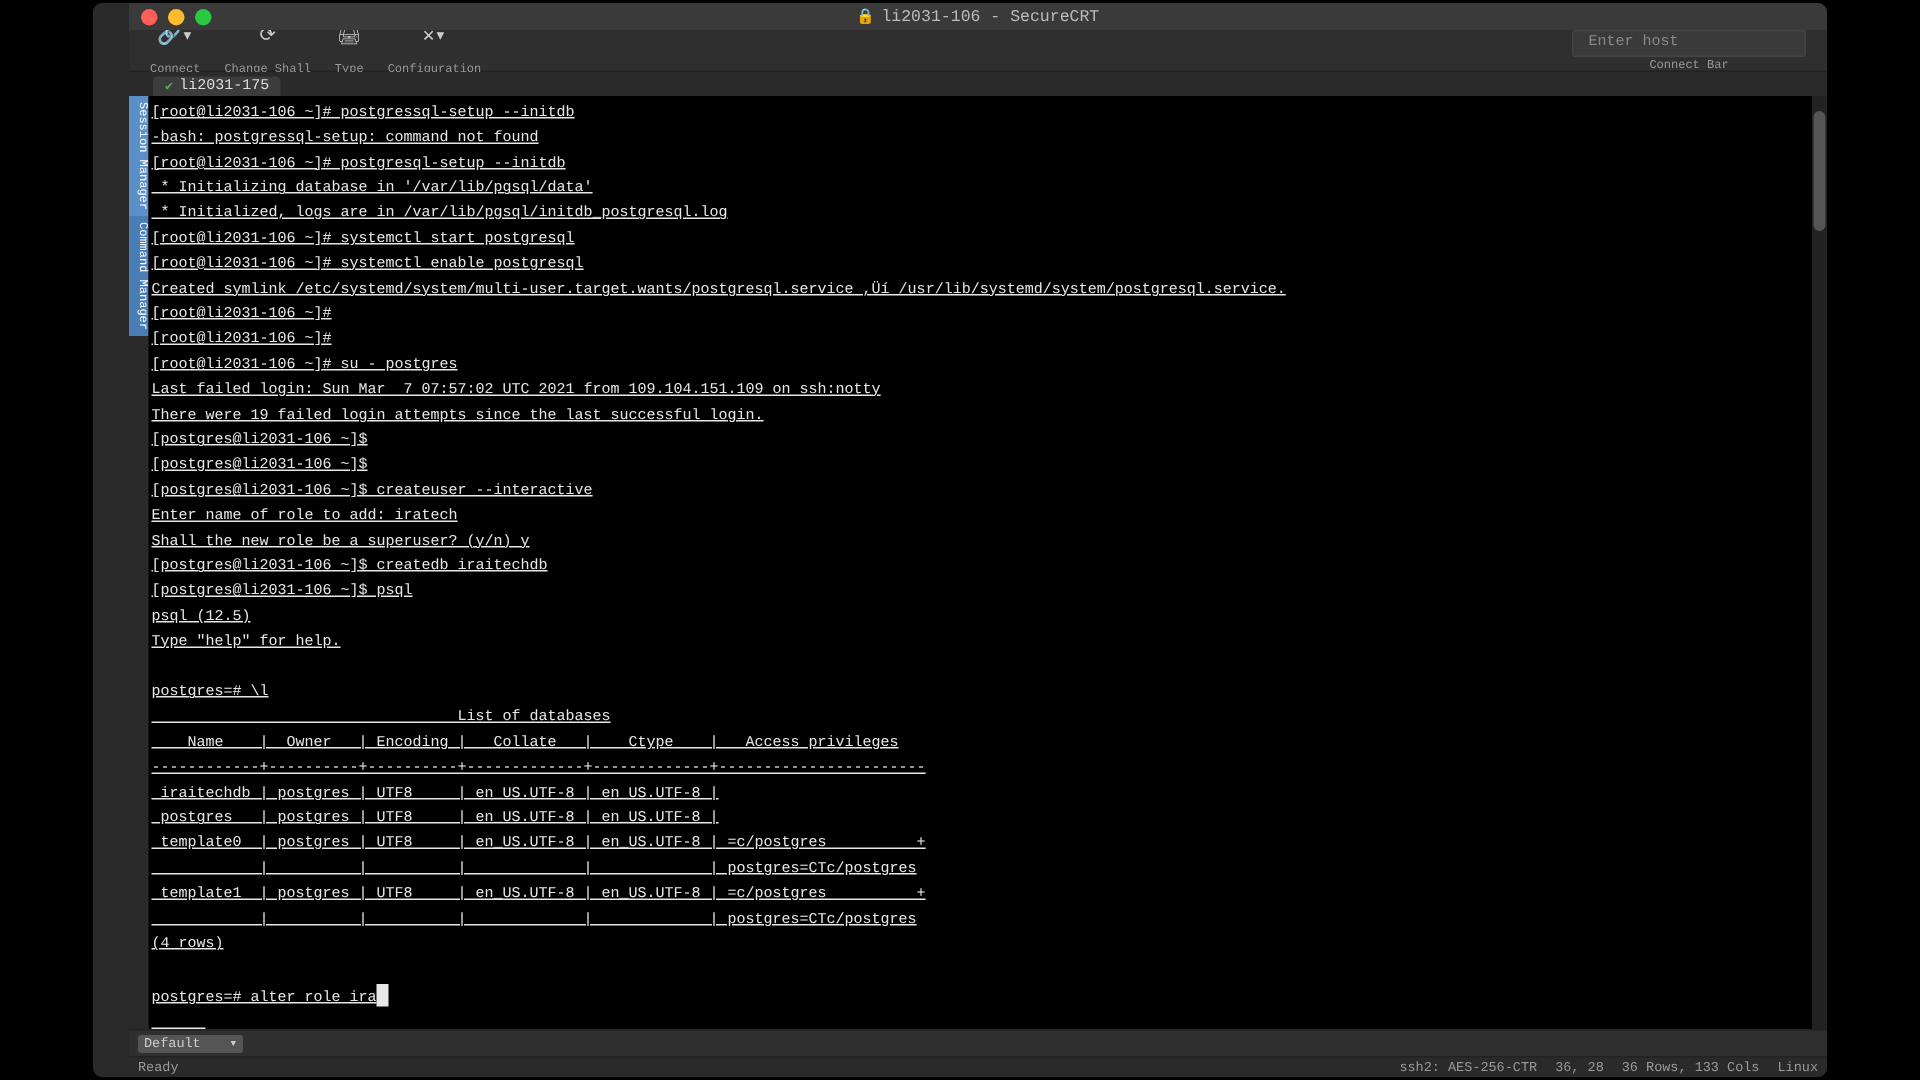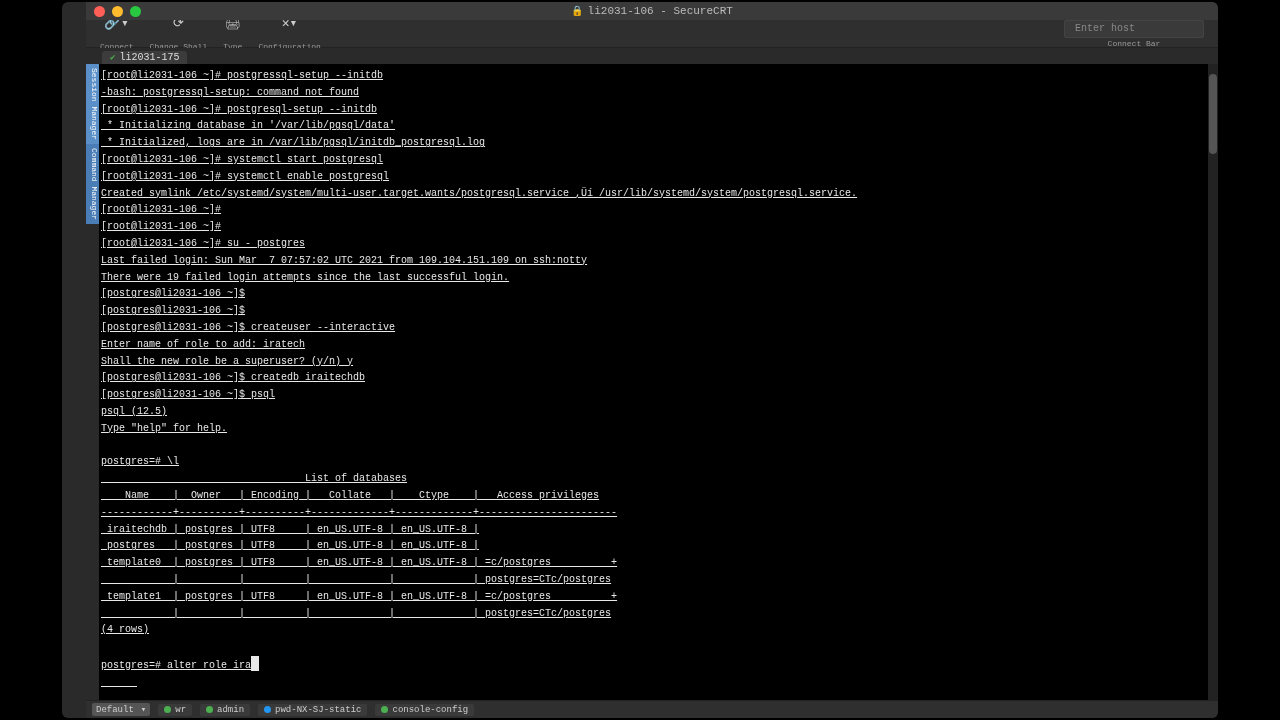--- a/index.html
+++ b/index.html
@@ -68,21 +68,21 @@
   .tool-icon { font-size: 13px; color: #ccc; line-height: 1; }
   .tool-label { font-size: 8px; color: #999; margin-top: 12px; }
   .toolbar-spacer { flex: 1; }
   .enter-host {
     background: #3a3a3a;
     border: 1px solid #444;
     color: #888;
     font-size: 10px;
     padding: 2px 10px;
     border-radius: 2px;
-    width: 140px;
+    width: 156px;
     height: 18px;
     display:flex;
     flex-direction:column;
     justify-content:center;
   }
   .connect-bar-label {
     font-size:8px;
     color:#999;
     text-align:center;
     margin-top:1px;
@@ -163,21 +163,21 @@
     display: flex;
     align-items: center;
     padding: 0 6px;
     gap: 8px;
   }
   .bb-item {
     font-size: 9px;
     color: #ccc;
     display: flex;
     align-items: center;
-    gap: 4px;
+    gap: 16px;
     padding: 1px 6px;
     background: #3a3a3a;
     border-radius: 2px;
   }
   .bb-item.select {
     background:#555;
     padding:1px 4px;
   }
   .bb-item .led { width:7px; height:7px; border-radius:50%; }
   .led.green{background:#4caf50;}
@@ -289,34 +289,24 @@
         <div class="scrollbar-thumb"></div>
       </div>
     </div>
   </div>
 
   <div class="button-bar">
     <div class="bb-item select">
       <span>Default</span>
         <span style="margin-left:3px;">▾</span>
     </div>
-    <div id="bb-items" style="display:flex;gap:8px;">
-        <div class="bb-item">
-          <span class="led green"></span>
-          <span>wr</span>
-        </div>
-        <div class="bb-item">
-          <span class="led green"></span>
-          <span>admin</span>
-        </div>
-        <div class="bb-item">
-          <span class="led blue"></span>
-          <span>pwd-NX-SJ-static</span>
-        </div>
-        <div class="bb-item">
-          <span class="led green"></span>
-          <span>console-config</span>
-        </div>
-      </div>
-  </div>
-
+  </div>
+
+  <div class="status-bar">
+    <span>Ready</span>
+    <span class="spacer"></span>
+    <span class="seg">ssh2: AES-256-CTR</span>
+    <span class="seg">36, 28</span>
+    <span class="seg">36 Rows, 133 Cols</span>
+    <span class="seg">Linux</span>
+  </div>
 
 </div>
 
 </body></html>

